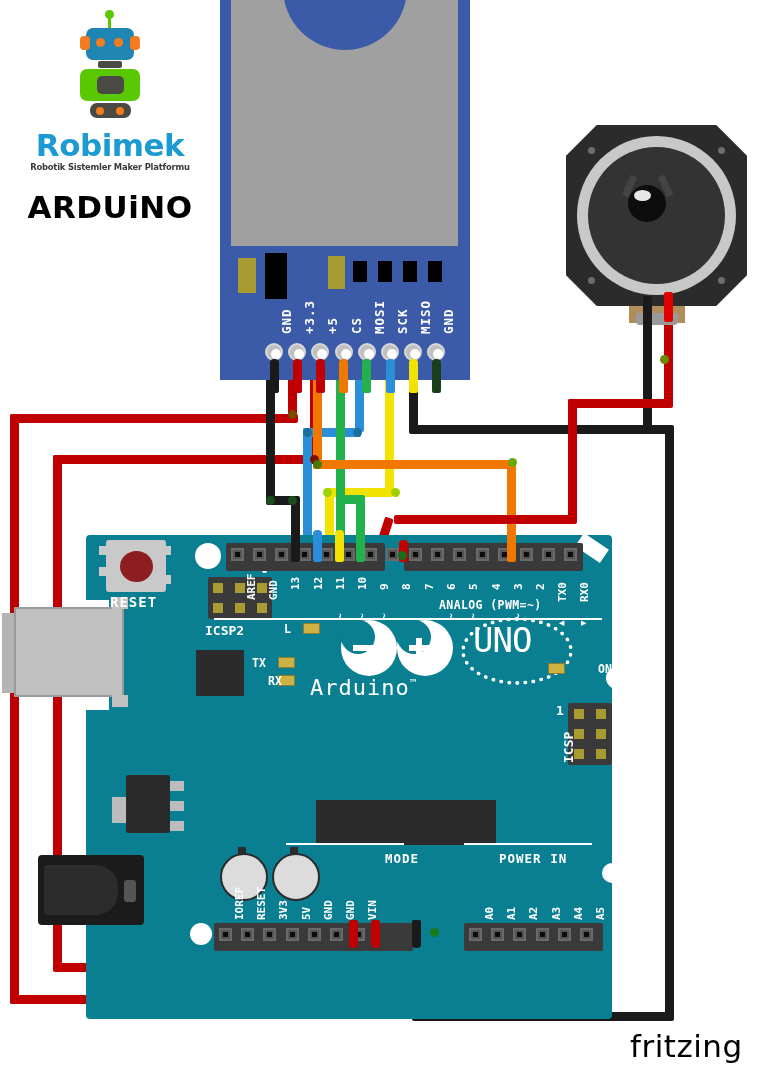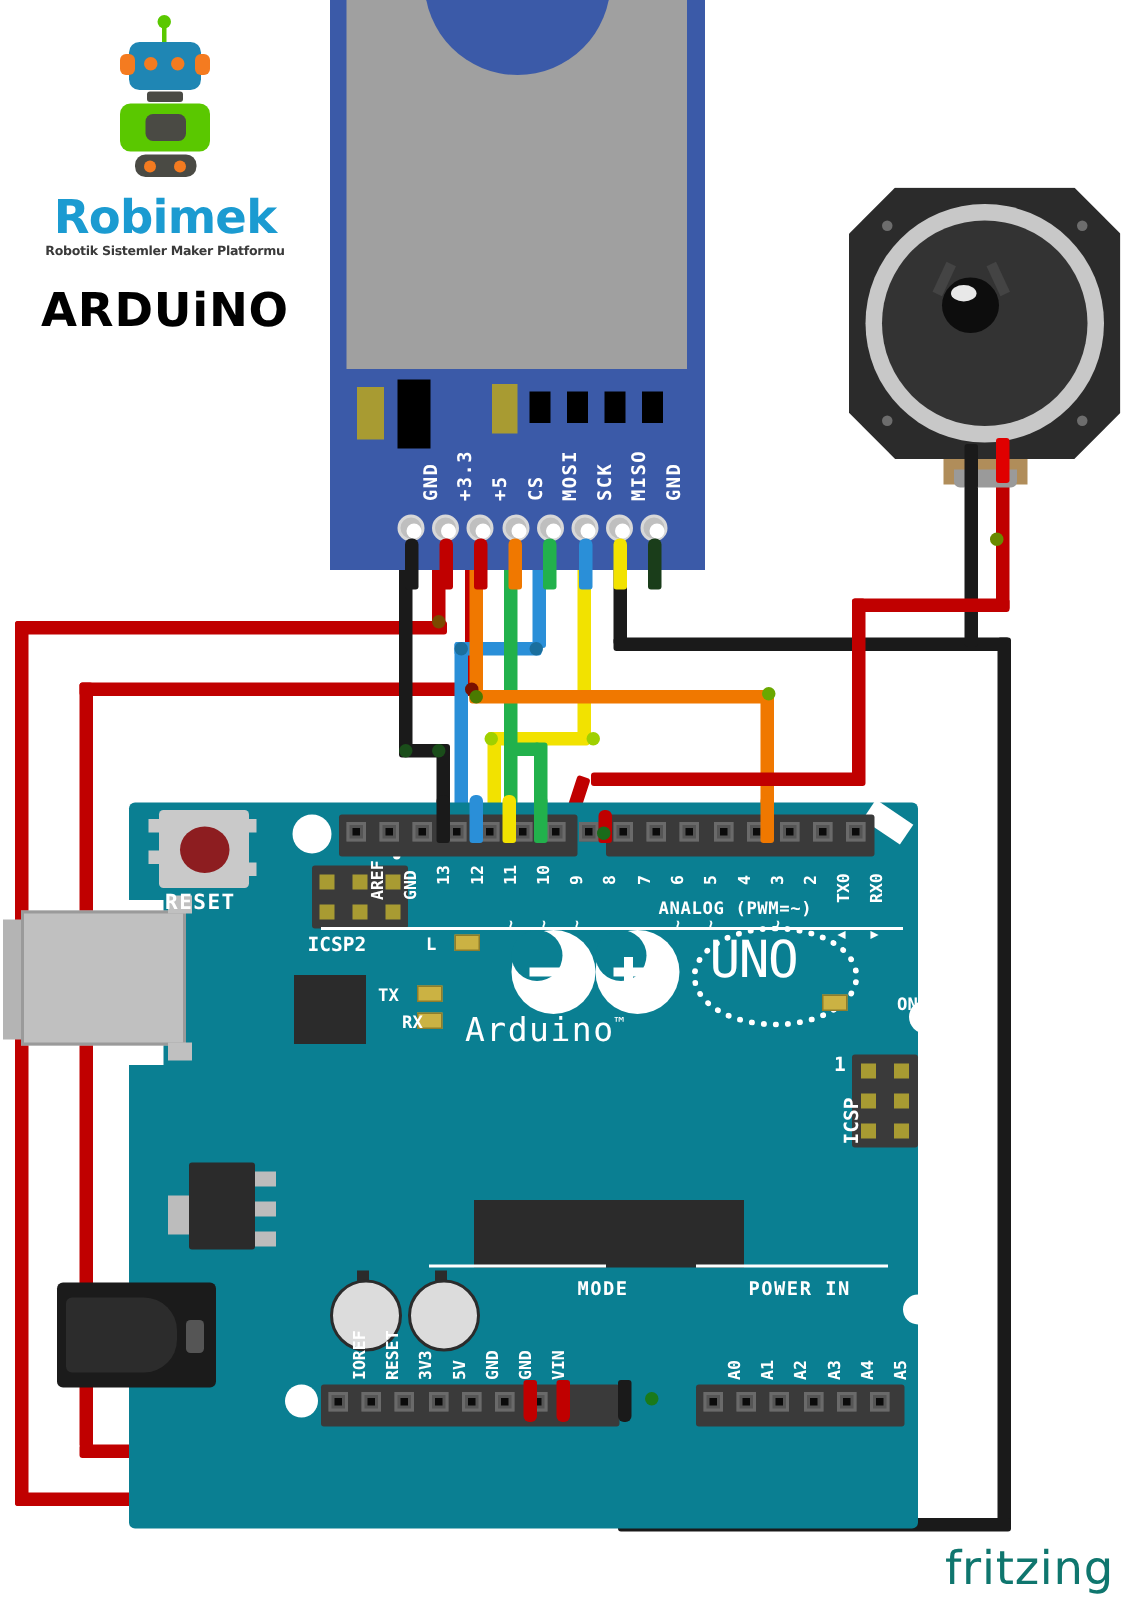--- a/index.html
+++ b/index.html
@@ -114,21 +114,21 @@
      border-radius:50%;background:#0a7f92;}
   .lobar{position:absolute;background:#ffffff;}
   #unotxt{position:absolute;left:387px;top:85px;color:#ffffff;
      font-size:34px;font-family:"DejaVu Sans Mono",monospace;letter-spacing:-1px;}
   #unoell{position:absolute;left:375px;top:82px;width:104px;height:60px;
      border:4px dotted #ffffff;border-radius:50%;}
   #arduinotxt{position:absolute;left:224px;top:140px;color:#ffffff;
      font-size:22px;font-family:"DejaVu Sans Mono",monospace;letter-spacing:1px;}
 
   
-  #fritz{left:630px;top:1028px;color:#0f766e;font-size:31px;
+  #fritz{left:630px;top:1028px;color:#000000;font-size:31px;
      font-family:"DejaVu Sans",sans-serif;letter-spacing:.5px;}
 </style>
 </head>
 <body>
 
 <div id="stage">
 
   <div class="abs" id="titleblock">
 
     <div id="robot-logo">

